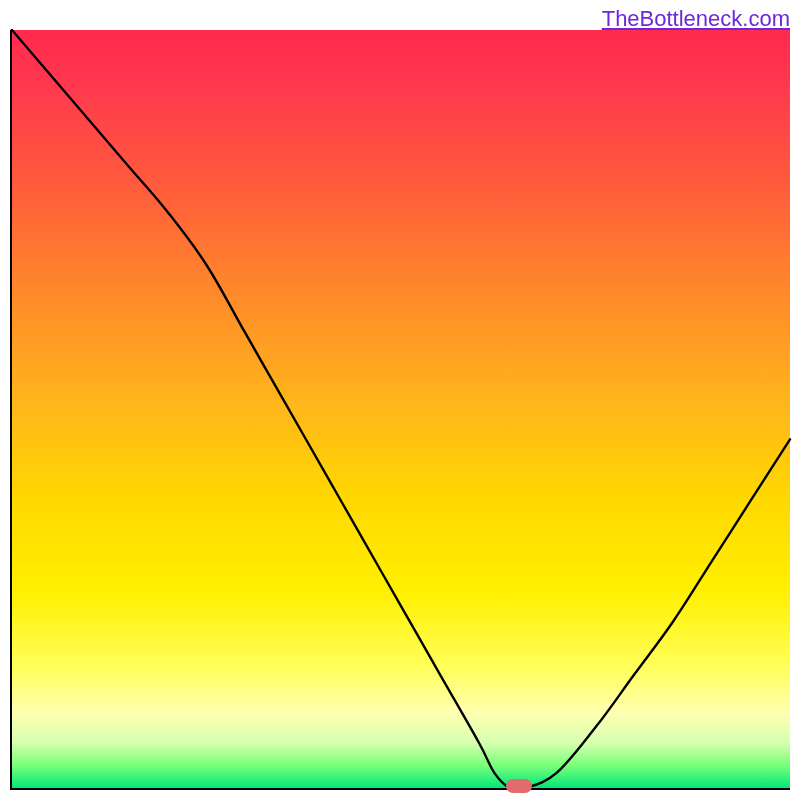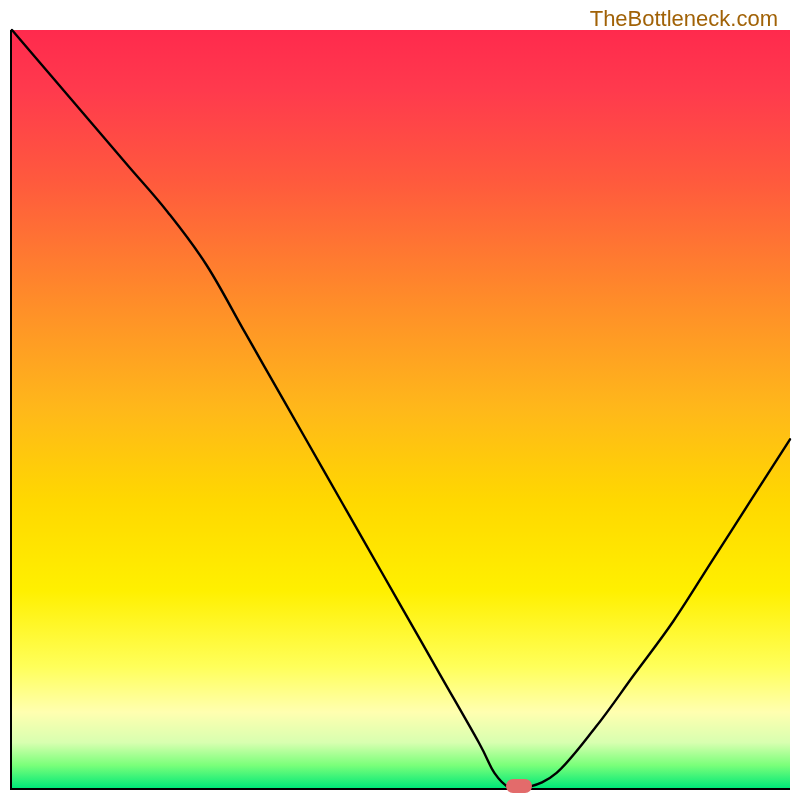--- a/index.html
+++ b/index.html
@@ -5,25 +5,26 @@
   * { margin: 0; padding: 0; box-sizing: border-box; }
   html, body { width: 800px; height: 800px; overflow: hidden; background: #fff; }
   .chart-container {
     position: relative;
     width: 800px;
     height: 800px;
   }
   .watermark {
     position: absolute;
     top: 6px;
-    right: 22px;
+    right: 10px;
     font-family: Arial, Helvetica, sans-serif;
     font-size: 22px;
-    color: #a16207;
+    color: #6d28d9;
     z-index: 10;
+    text-decoration: underline;
   }
   .plot-area {
     position: absolute;
     left: 10px;
     top: 30px;
     width: 780px;
     height: 760px;
     border-left: 2px solid #000;
     border-bottom: 2px solid #000;
   }

